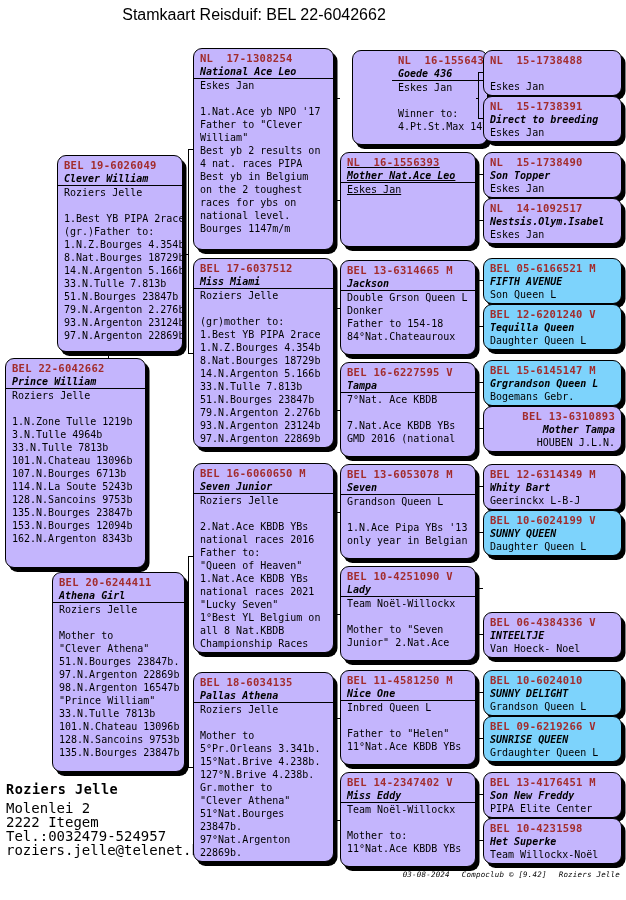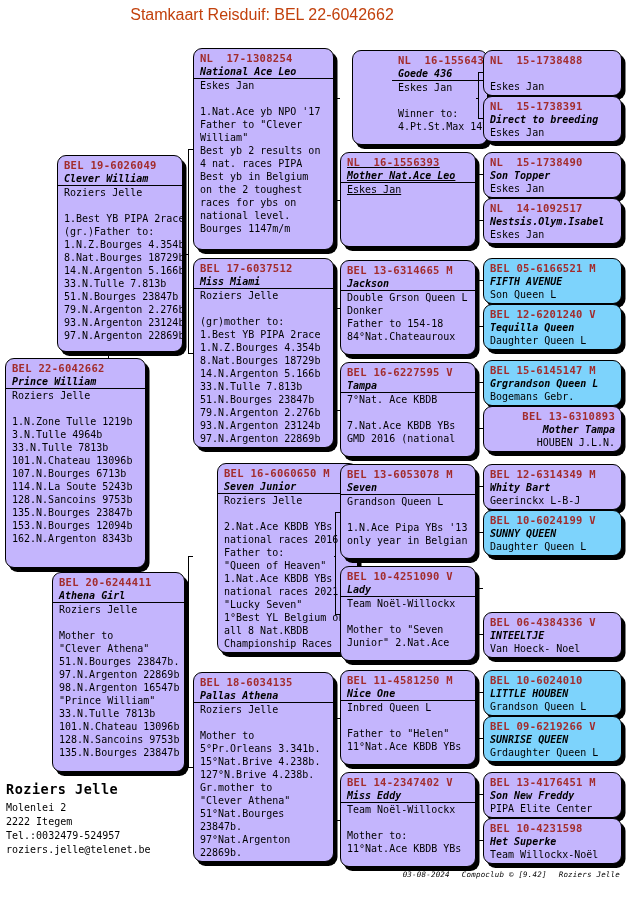--- a/index.html
+++ b/index.html
@@ -1,33 +1,33 @@
 <!DOCTYPE html>
 <html><head>
 <meta charset="utf-8">
 <style>
   html,body{margin:0;padding:0;}
   body{width:626px;height:900px;background:#ffffff;position:relative;
        font-family:"DejaVu Sans Mono","Liberation Mono",monospace;color:#000;}
   .canvas{position:absolute;left:0;top:0;width:626px;height:900px;}
   .title{position:absolute;top:6px;left:0;width:508px;text-align:center;
-         font-family:"Liberation Sans",sans-serif;font-size:16px;color:#c2410c;padding-left:8px;}
+         font-family:"Liberation Sans",sans-serif;font-size:16px;color:#000000;}
   .box{position:absolute;background:#c4b5fd;border:1.4px solid #000;border-radius:9px;
        box-shadow:3.5px 4px 0 0 #000;padding:3px 6px 2px 6px;box-sizing:border-box;
        font-size:10px;line-height:13px;overflow:visible;}
   .box.pink{background:#7dd3fc;}
   .ring{color:#A22C2C;font-weight:bold;font-size:10.5px;letter-spacing:.3px;white-space:pre;}
   .name{font-style:italic;font-weight:bold;white-space:pre;min-height:13px;}
   .box:not(.small) .name{border-bottom:1.4px solid #000;margin:0 -6px;padding:0 6px;}
   .owner{white-space:pre;min-height:13px;}
   .body div{white-space:pre;min-height:13px;}
   .connector{position:absolute;background:#000;}
   .owner-block{position:absolute;left:6px;top:781px;}
   .owner-block .ob-name{font-weight:bold;font-size:13.5px;letter-spacing:.5px;margin-bottom:4px;}
-  .owner-block .ob-line{font-size:10px;line-height:14px;}
+  .owner-block .ob-line{font-size:14px;line-height:14px;}
   .footer{position:absolute;right:6px;top:870px;font-size:7.5px;font-style:italic;
           letter-spacing:.2px;white-space:pre;}
   .footer span{margin-left:12px;}
 </style>
 </head>
 <body>
 
 <div class="canvas">
   <div class="title">Stamkaart Reisduif: BEL 22-6042662</div>
 
@@ -123,21 +123,21 @@
         <div>1.N.Z.Bourges 4.354b</div>
         <div>8.Nat.Bourges 18729b</div>
         <div>14.N.Argenton 5.166b</div>
         <div>33.N.Tulle 7.813b</div>
         <div>51.N.Bourges 23847b</div>
         <div>79.N.Argenton 2.276b</div>
         <div>93.N.Argenton 23124b</div>
         <div>97.N.Argenton 22869b</div>
       </div>
   </div>
-    <div class="box" style="left: 193px; top: 463px; width: 141px; min-height: 185px; margin-left: 24px;">
+    <div class="box" style="left: 193px; top: 463px; width: 141px; min-height: 185px;">
     <div class="ring">BEL 16-6060650 M</div>
     <div class="name">Seven Junior</div>
     <div class="owner">Roziers Jelle</div>
     <div class="body">
         <div>&nbsp;</div>
         <div>2.Nat.Ace KBDB YBs</div>
         <div>national races 2016</div>
         <div>Father to:</div>
         <div>"Queen of Heaven"</div>
         <div>1.Nat.Ace KBDB YBs</div>
@@ -302,21 +302,21 @@
     <div class="body"></div>
   </div>
     <div class="box small" style="left: 483px; top: 612px; width: 139px; min-height: 44px;">
     <div class="ring">BEL 06-4384336 V</div>
     <div class="name">INTEELTJE</div>
     <div class="owner">Van Hoeck- Noel</div>
     <div class="body"></div>
   </div>
     <div class="box pink small" style="left: 483px; top: 670px; width: 139px; min-height: 44px;">
     <div class="ring">BEL 10-6024010</div>
-    <div class="name">LITTLE HOUBEN</div>
+    <div class="name">SUNNY DELIGHT</div>
     <div class="owner">Grandson Queen L</div>
     <div class="body"></div>
   </div>
     <div class="box pink small" style="left: 483px; top: 716px; width: 139px; min-height: 44px;">
     <div class="ring">BEL 09-6219266 V</div>
     <div class="name">SUNRISE QUEEN</div>
     <div class="owner">Grdaughter Queen L</div>
     <div class="body"></div>
   </div>
     <div class="box small" style="left: 483px; top: 772px; width: 139px; min-height: 44px;">

